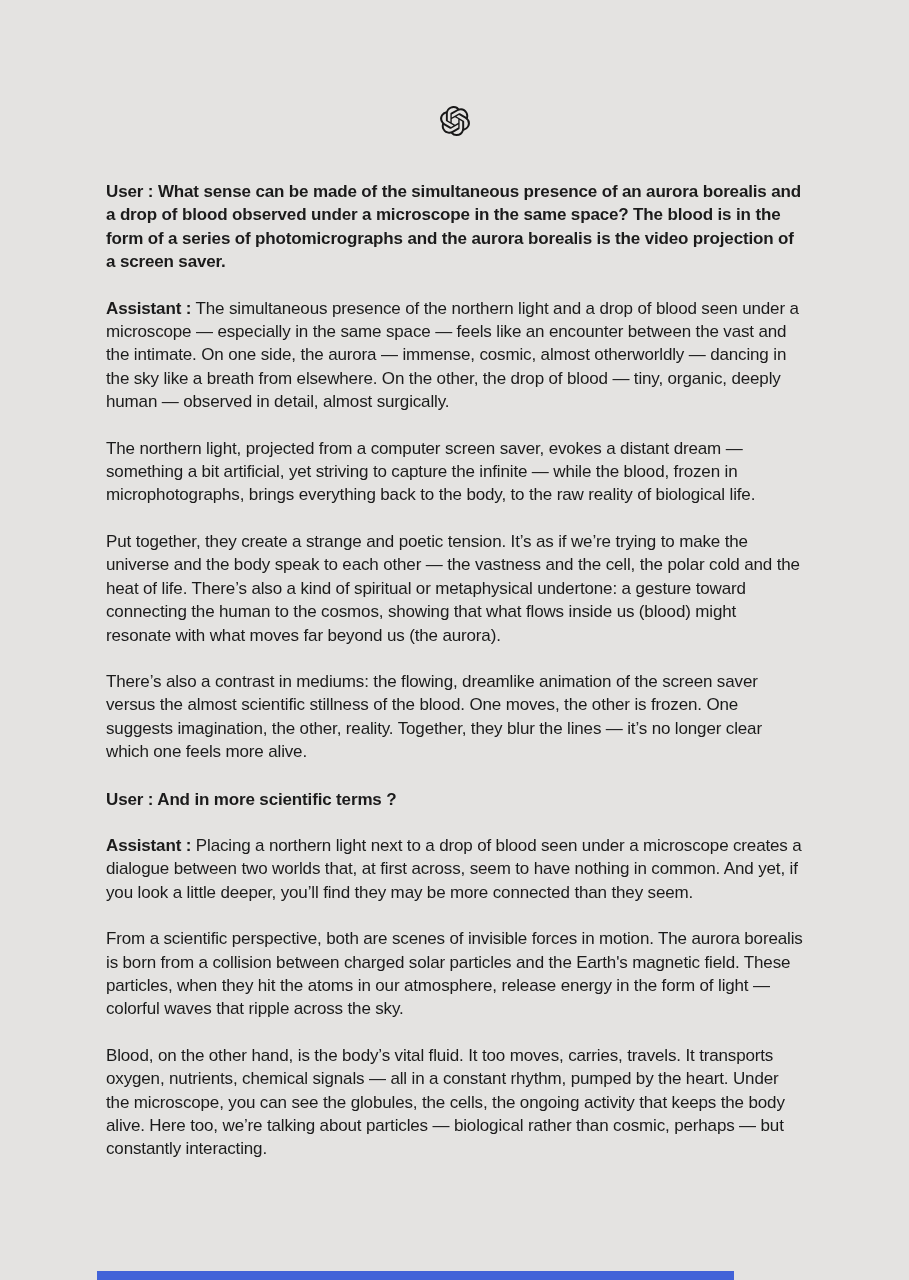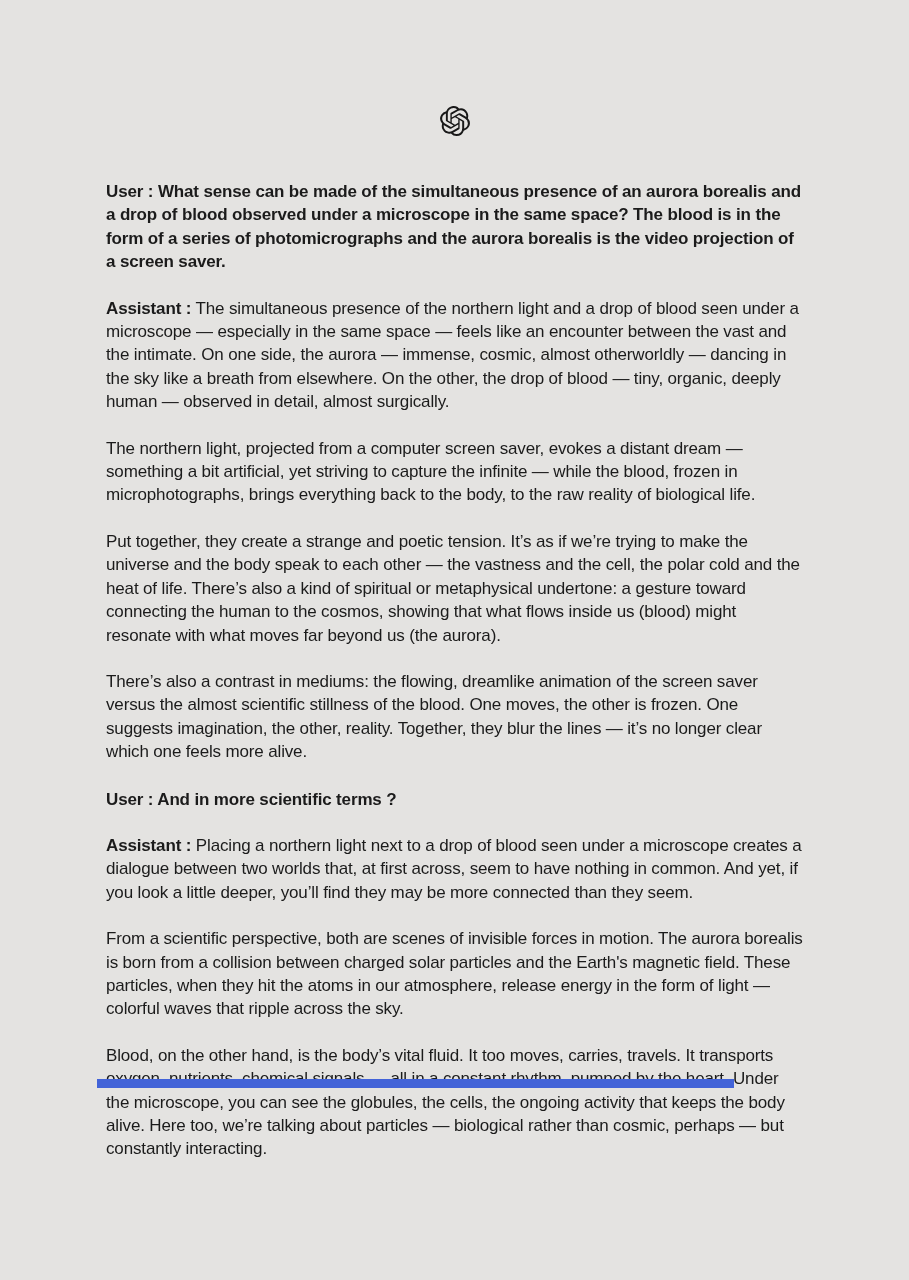--- a/index.html
+++ b/index.html
@@ -8,21 +8,21 @@
   }
   body {
     width: 909px;
     height: 1280px;
     overflow: hidden;
     font-family: "Liberation Sans", sans-serif;
   }
   .page {
     position: relative;
     width: 909px;
-    height: 1088px;
+    height: 1280px;
   }
   .logo-wrap {
     padding-top: 106px;
     display: flex;
     justify-content: center;
   }
   .logo-wrap svg {
     width: 30px;
     height: 30px;
     display: block;

